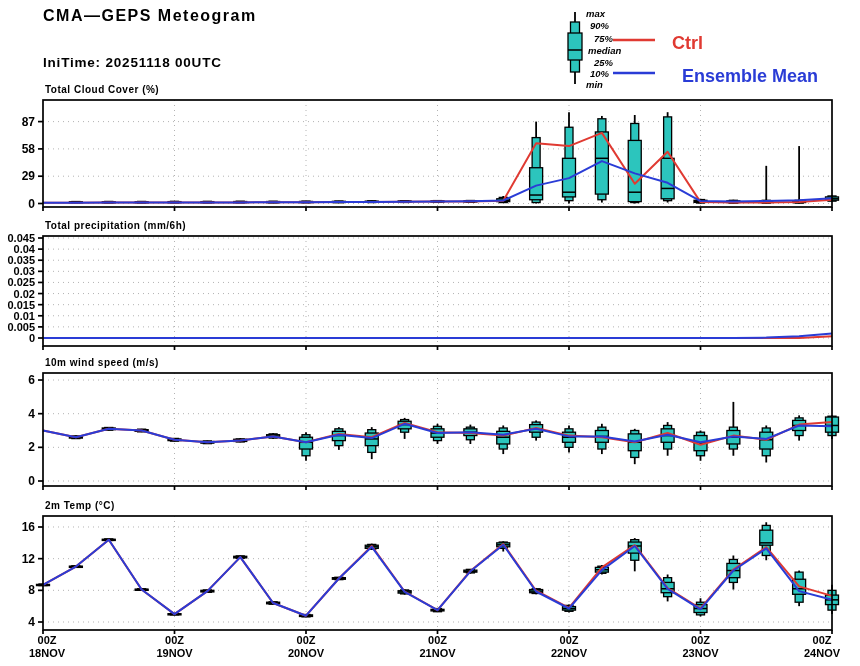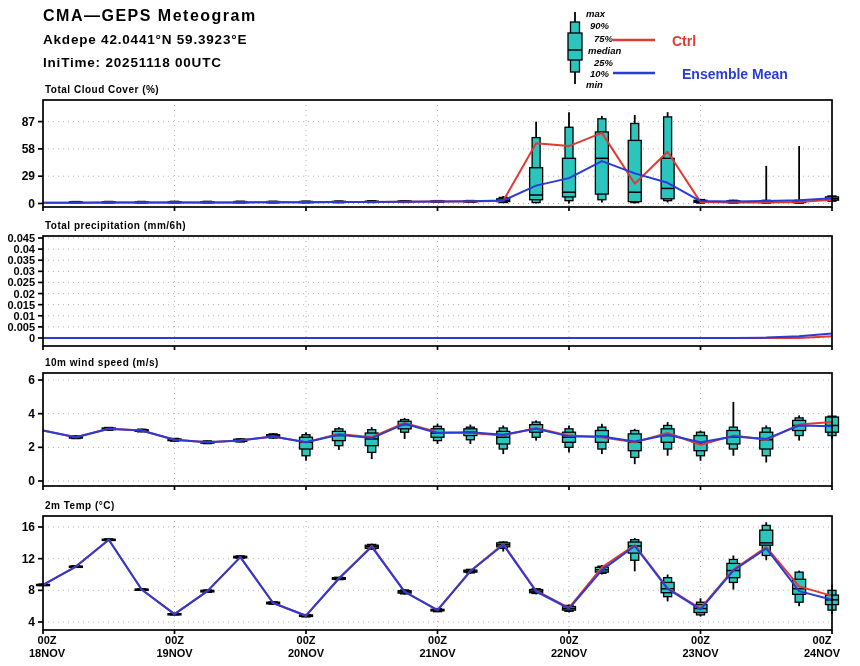--- a/index.html
+++ b/index.html
@@ -2,30 +2,29 @@
 <html><head>
 <meta charset="utf-8">
 <style>
   html,body{margin:0;padding:0;background:#fff;}
   #page{position:relative;width:860px;height:664px;background:#ffffff;overflow:hidden;
         font-family:"Liberation Sans",sans-serif;}
   .hdr-title{position:absolute;left:43px;top:7px;font-size:16px;font-weight:bold;letter-spacing:1.5px;color:#000;}
   .hdr-sub{position:absolute;left:43px;font-size:13.5px;font-weight:bold;letter-spacing:0.8px;color:#000;}
   .panel-title{position:absolute;left:45px;font-size:10px;font-weight:bold;letter-spacing:0.5px;color:#000;}
   .leg-lab{position:absolute;font-size:9.5px;font-weight:bold;color:#000;font-style:italic;}
-  .leg-line-lab{position:absolute;font-size:14px;font-weight:bold;}
+  .leg-line-lab{position:absolute;font-size:18px;font-weight:bold;}
   svg{position:absolute;left:0;top:0;}
 </style>
 </head>
 <body>
 
 <div id="page">
 
   <div class="hdr-title">CMA—GEPS Meteogram</div>
-  <div class="hdr-sub" style="top:32px;">Akdepe 42.0441°N 59.3923°E</div>
   <div class="hdr-sub" style="top:55px;">IniTime: 20251118 00UTC</div>
 
   <div class="leg-lab" style="left:586px;top:8px;">max</div>
   <div class="leg-lab" style="left:590px;top:20px;text-align:center;">90%</div>
   <div class="leg-lab" style="left:594px;top:33px;">75%</div>
   <div class="leg-lab" style="left:588px;top:45px;">median</div>
   <div class="leg-lab" style="left:594px;top:57px;">25%</div>
   <div class="leg-lab" style="left:590px;top:68px;">10%</div>
   <div class="leg-lab" style="left:586px;top:79px;">min</div>
 

